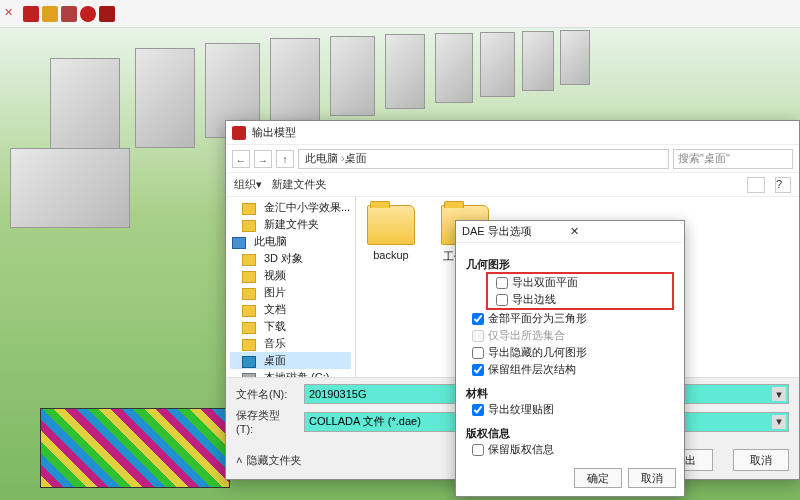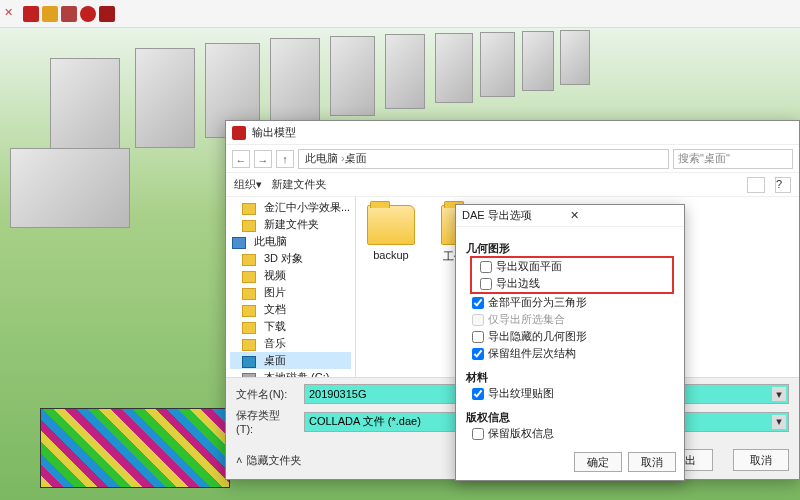--- a/index.html
+++ b/index.html
@@ -52,30 +52,30 @@
 .bottom-row label { width: 60px; color: #333; }
 .bottom-row .combo { flex: 1; border: 1px solid #aaa; height: 20px; background: #5eead4; display: flex; align-items: center; padding: 0 4px; position: relative; }
 .bottom-row .combo .dd { position: absolute; right: 2px; top: 2px; width: 14px; height: 14px; background: #ddd; display: flex; align-items: center; justify-content: center; color: #333; }
 
 .dlg-actions { display: flex; justify-content: space-between; align-items: center; padding: 4px 10px 8px; background: #f0f0f0; }
 .dlg-actions .hide-folders { color: #333; display: flex; align-items: center; gap: 4px; }
 .dlg-actions .btns { display: flex; gap: 20px; }
 .btn { min-width: 56px; height: 22px; border: 1px solid #aaa; background: #f9f9f9; display: flex; align-items: center; justify-content: center; padding: 0 8px; color: #222; }
 
 
-.opt-dialog { position: absolute; top: 204px; left: 455px; width: 230px; background: #fff; border: 1px solid #888; box-shadow: 0 4px 14px rgba(0,0,0,0.3); z-index: 10; }
+.opt-dialog { position: absolute; top: 220px; left: 455px; width: 230px; background: #fff; border: 1px solid #888; box-shadow: 0 4px 14px rgba(0,0,0,0.3); z-index: 10; }
 .opt-title { height: 22px; display: flex; align-items: center; padding: 0 6px; border-bottom: 1px solid #eee; }
 .opt-title span { flex: 1; color: #222; }
 .opt-title .x { color: #333; }
 .opt-body { padding: 6px 10px; }
 .opt-section { font-weight: bold; color: #222; margin-top: 8px; }
 .opt-row { display: flex; align-items: center; gap: 4px; color: #222; padding: 1px 0 1px 6px; }
 .opt-row.dim { color: #999; }
 .opt-row input { width: 12px; height: 12px; }
-.opt-highlight { border: 2px solid #e03030; padding: 0 2px; margin-left: 4px; }
+.opt-highlight { border: 2px solid #e03030; padding: 0 2px; margin-left: 20px; }
 .opt-btns { display: flex; justify-content: flex-end; gap: 6px; padding: 4px 8px 8px; }
 .opt-btns .btn { min-width: 48px; height: 20px; }
 
 </style>
 </head>
 <body>
 
 <div class="main-toolbar">
   <span class="tb-icon" style="color:#d04040">✕</span>
   <span class="tb-icon" style="background:#c02020;border-radius:2px"></span>

